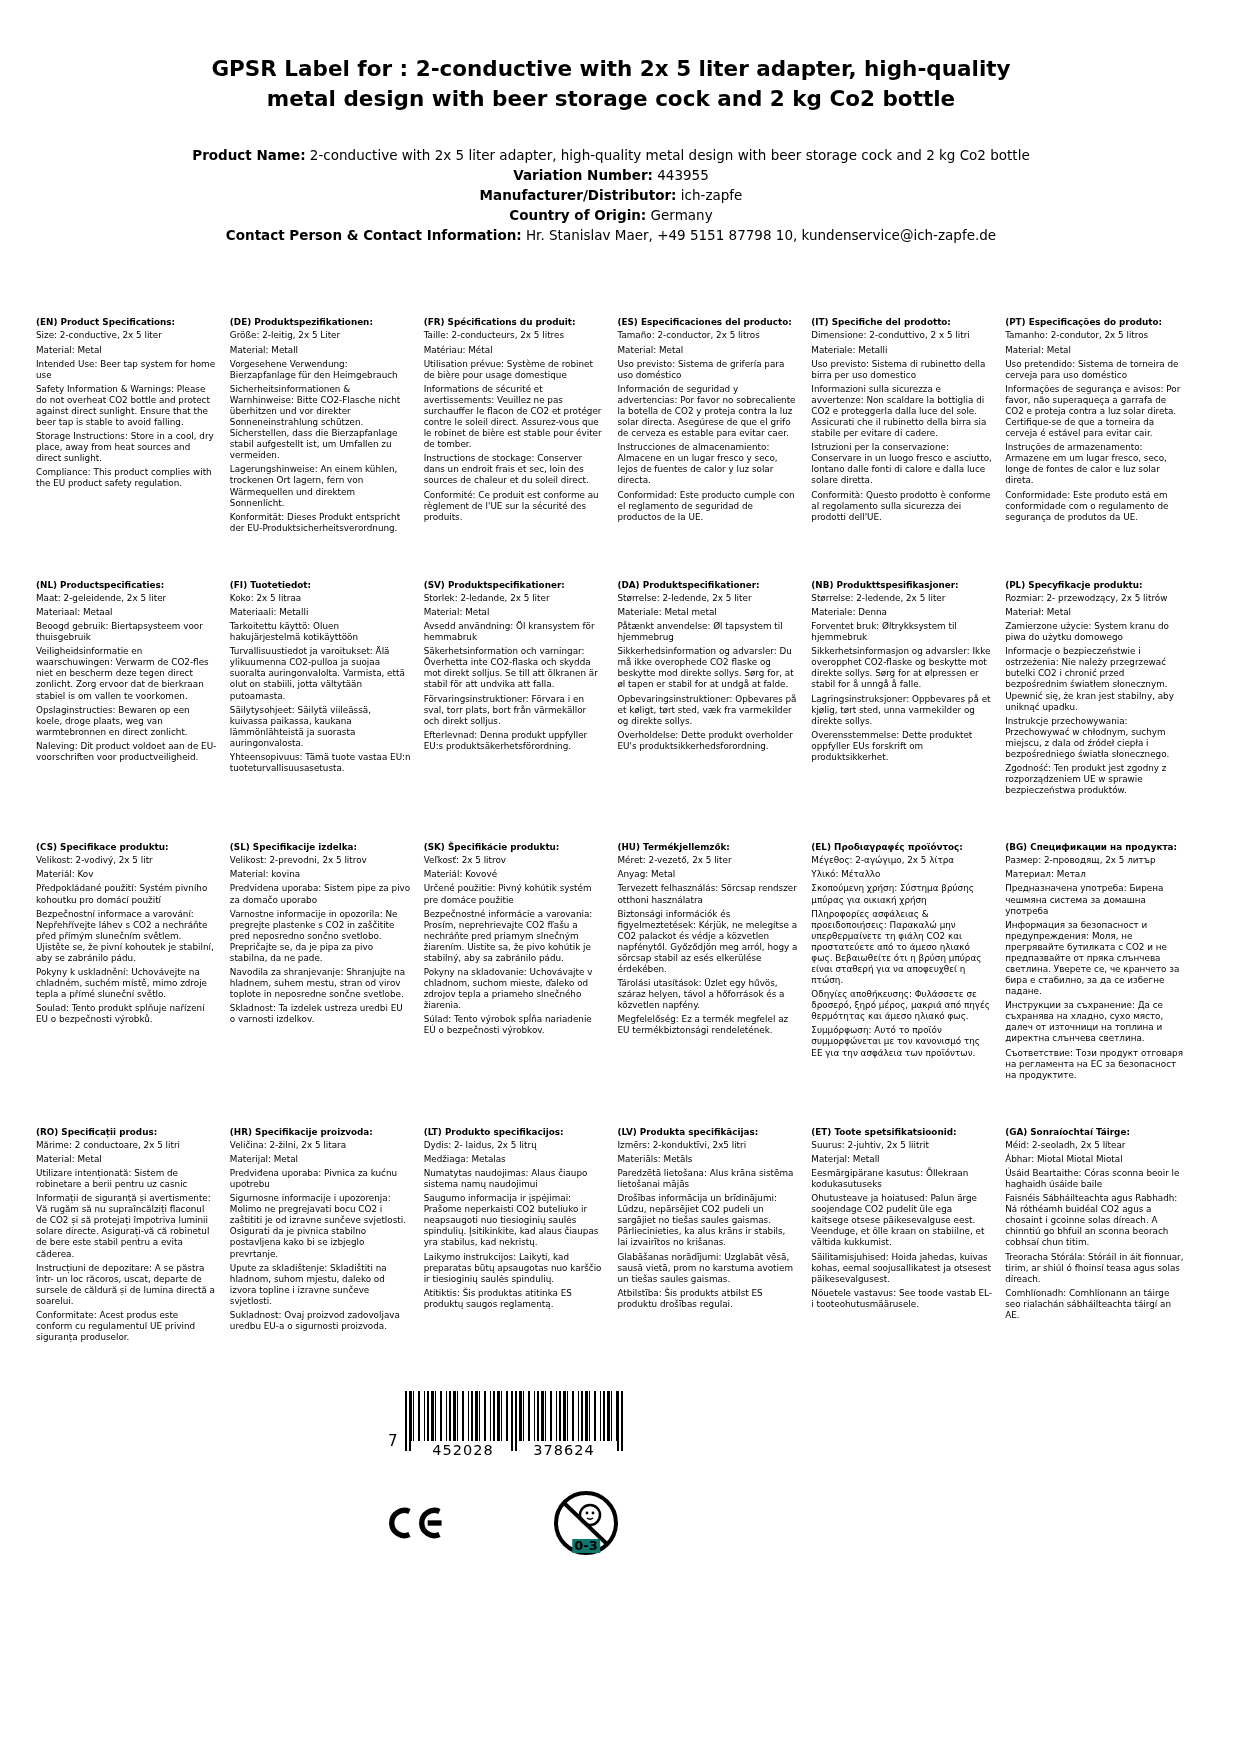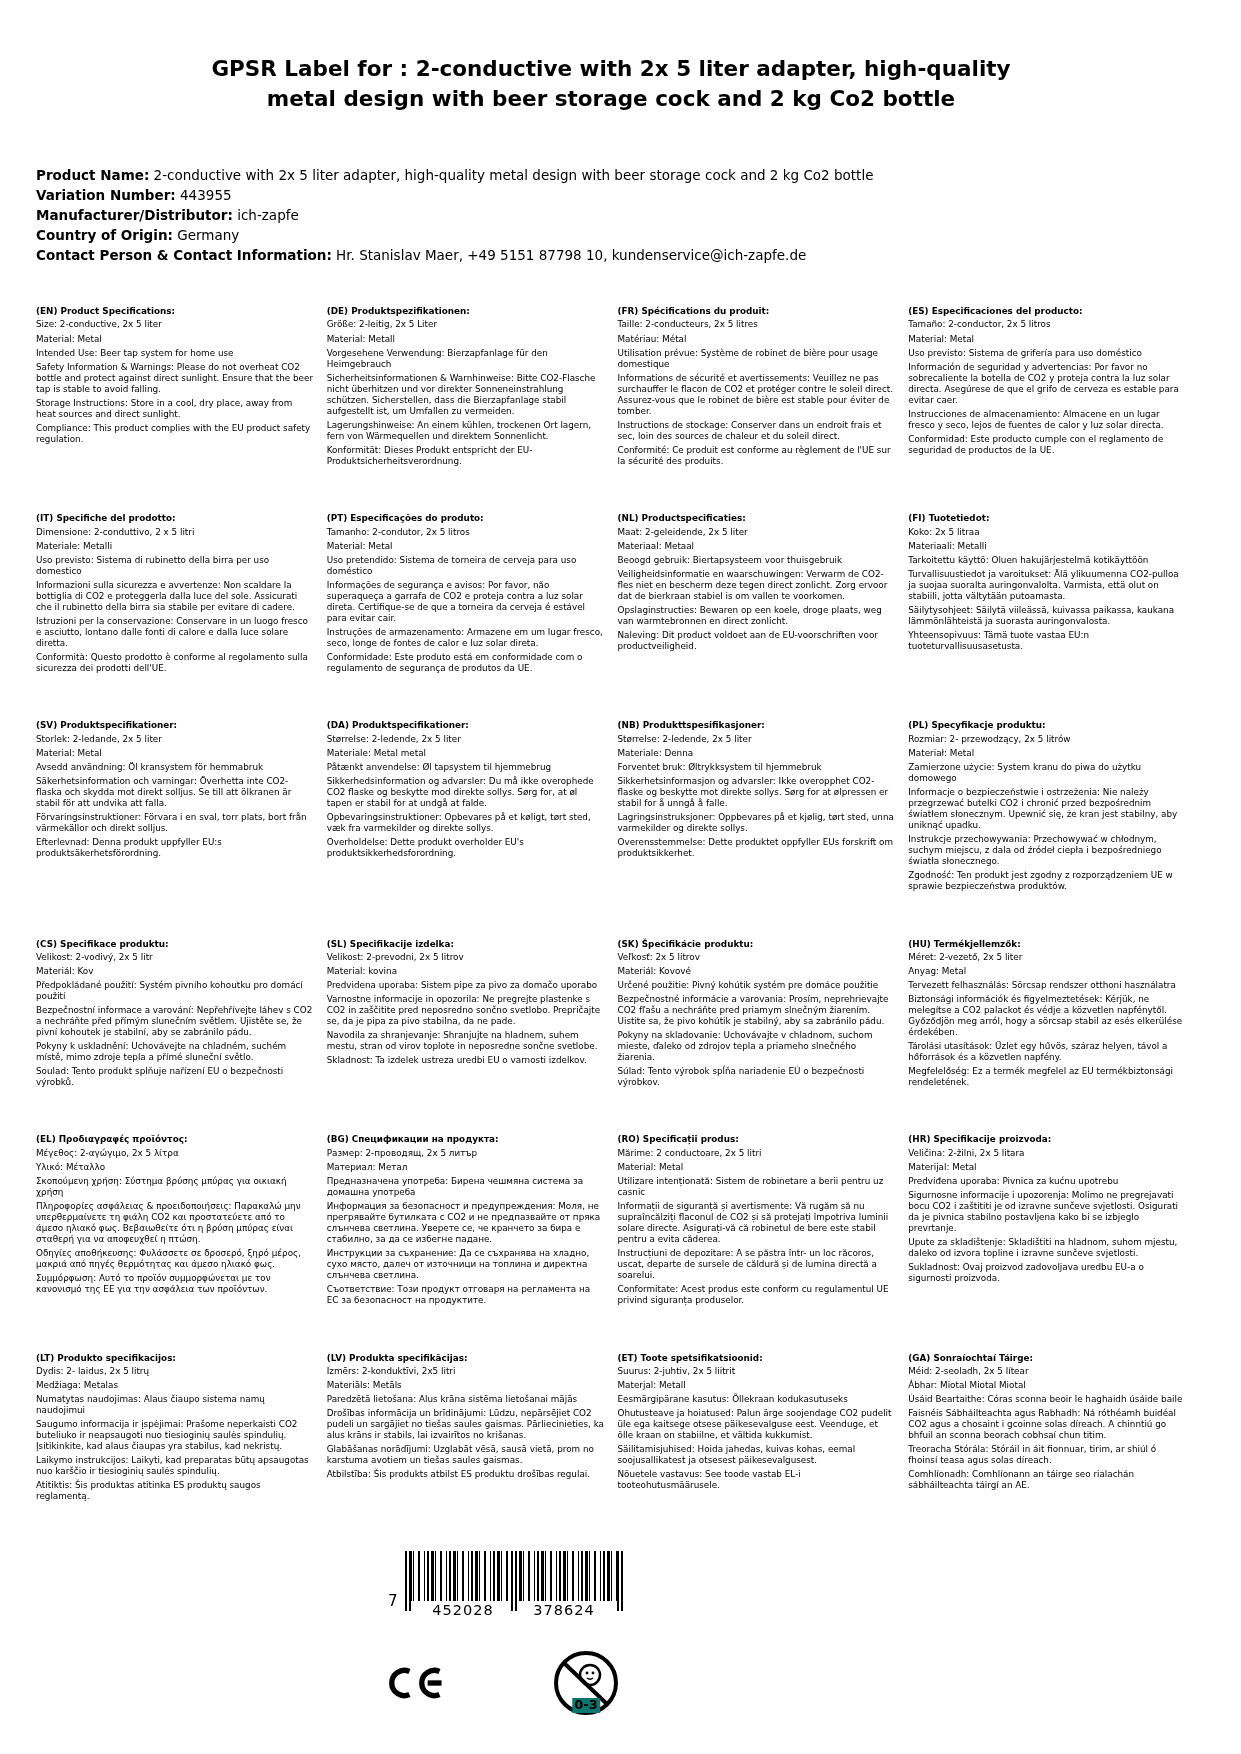--- a/index.html
+++ b/index.html
@@ -15,28 +15,28 @@
 
   .doc-title {
     margin-top: 12px;
     text-align: center;
     font-size: 21.5px;
     font-weight: bold;
     line-height: 1.4;
     white-space: pre-line;
   }
 
-  .product-info { margin-top: 52px; font-size: 13.5px; line-height: 1.47; }
+  .product-info { margin-top: 32px; font-size: 13.5px; line-height: 1.47; text-align: center; }
   .info-row { white-space: normal; }
   .info-label { font-weight: bold; }
 
   .lang-grid {
-    margin-top: 41px;
+    margin-top: 72px;
     display: grid;
-    grid-template-columns: repeat(4, 1fr);
+    grid-template-columns: repeat(6, 1fr);
     column-gap: 13px;
     row-gap: 46px;
   }
   .lang-block { font-size: 8.8px; line-height: 1.26; }
   .lang-header { font-weight: bold; margin-bottom: 2px; }
   .lang-body p { margin: 0 0 3px 0; }
   .lang-body p:last-child { margin-bottom: 0; }
 
   .footer { margin: 48px 0 0 352px; width: 330px; }
 

